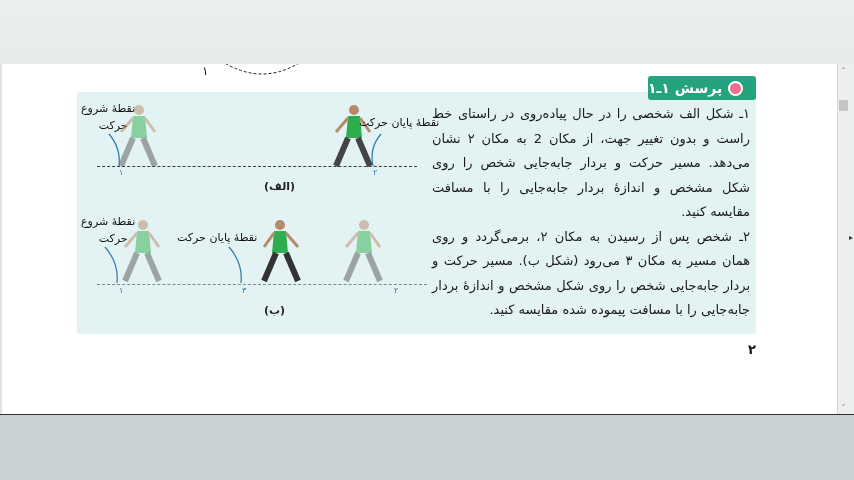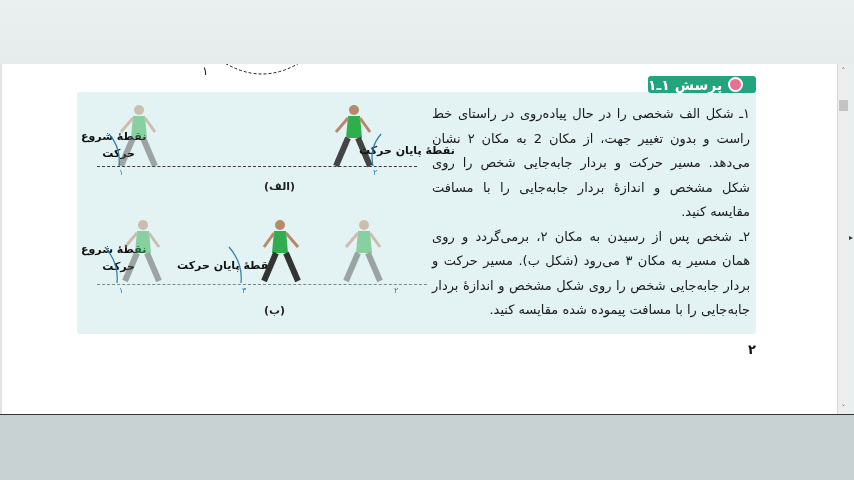--- a/index.html
+++ b/index.html
@@ -46,21 +46,21 @@
     
     .arc-top {
       position: absolute; left: 210px; top: -8px; width: 100px; height: 22px;
     }
     .arc-label {
       position: absolute; left: 200px; top: 0px; font-size: 12px; color: #222;
     }
 
     
     .badge {
-      position: absolute; left: 646px; top: 12px; width: 108px; height: 17px;
+      position: absolute; left: 646px; top: 12px; width: 108px; height: 24px;
       background: #24a37f;
       border-radius: 3px;
       display: flex; align-items: center; justify-content: flex-end;
       padding-right: 4px;
       direction: rtl;
     }
     .badge-dot {
       width: 15px; height: 15px; border-radius: 50%;
       background: #e9708f; border: 2px solid #fff;
       margin-left: 6px;
@@ -89,24 +89,23 @@
     .fig-b { top: 125px; height: 117px; }
     .dash-line {
       position: absolute; height: 0; border-top: 1.5px dashed #3b3b3b;
     }
     .fig-label {
       position: absolute; font-size: 11px; color: #222; font-weight: bold;
       direction: rtl;
       margin-left: 32px;
     }
     .pt-label {
-      position: absolute; font-size: 11px; color: #111; font-weight: bold;
+      position: absolute; font-size: 11px; color: #111; font-weight: normal;
       direction: rtl; text-align: center; line-height: 17px;
       white-space: nowrap;
-      margin-top: 28px;
     }
     .tick-num { position: absolute; font-size: 8px; color: #2a7aa8; }
     .walker { position: absolute; }
     .page-number {
       position: absolute; left: 746px; top: 278px; font-size: 13px;
       font-weight: bold; color: #111;
     }
   </style>
 </head>
 <body>

